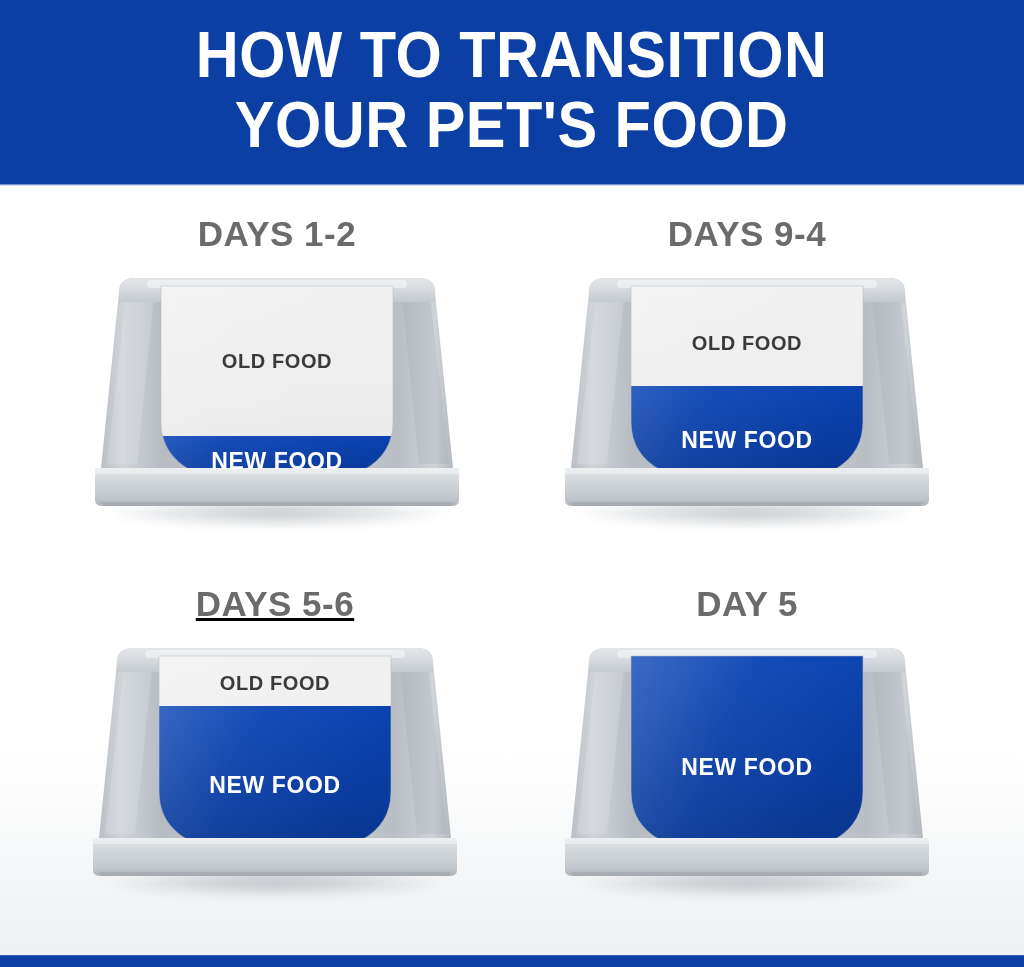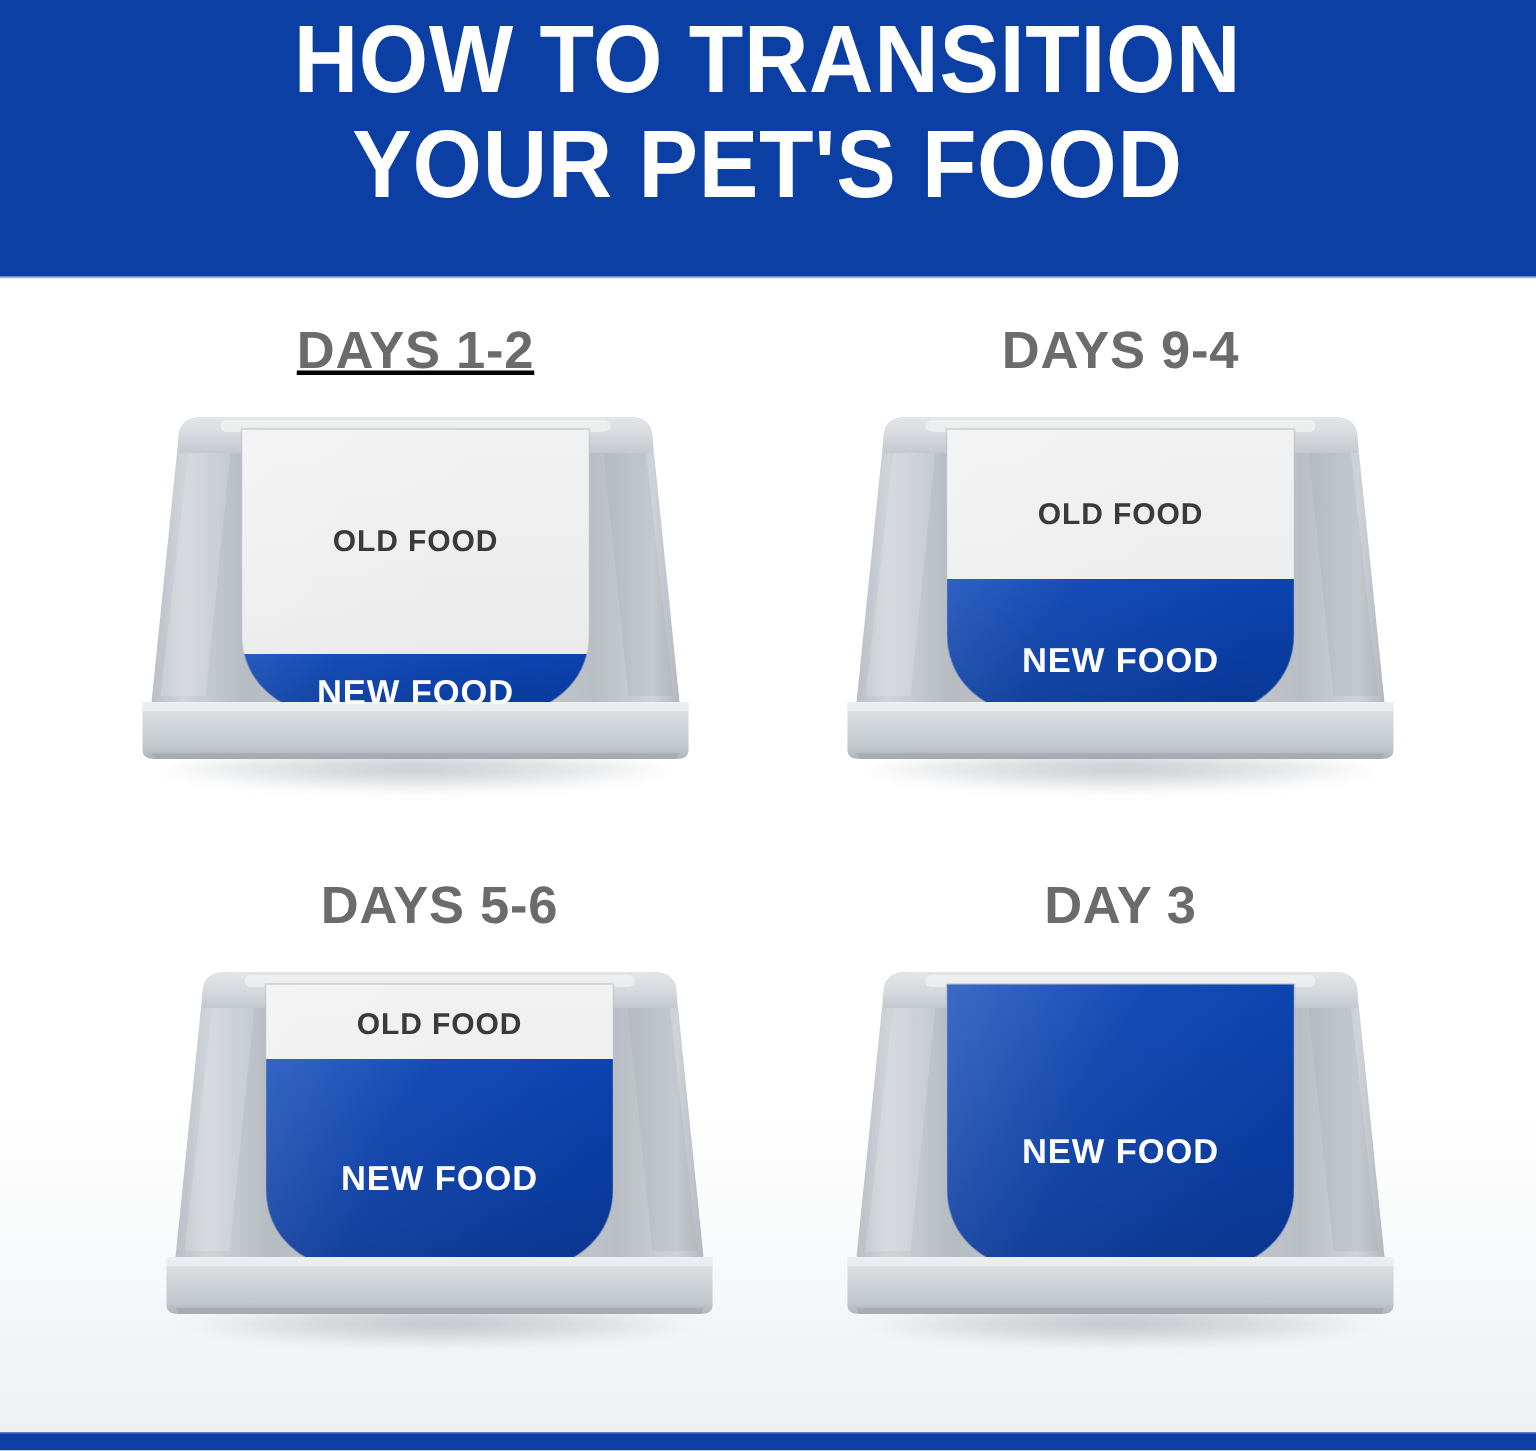--- a/index.html
+++ b/index.html
@@ -27,21 +27,21 @@
     left: 0;
     top: 0;
     width: 1024px;
     height: 184px;
     background: #0B3FA3;
     display: flex;
     flex-direction: column;
     align-items: center;
     justify-content: flex-start;
     box-sizing: border-box;
-    padding-top: 4px;
+    padding-top: 20px;
   }
   .header-line {
     color: #ffffff;
     font-weight: bold;
     font-size: 64px;
     line-height: 70px;
     letter-spacing: 0.5px;
     text-align: center;
     white-space: nowrap;
     transform: scaleX(0.93);
@@ -69,23 +69,23 @@
   }
 
   .bowl-cell {
     position: absolute;
     width: 470px;
     height: 360px;
     display: flex;
     flex-direction: column;
     align-items: center;
   }
-  .cell-0 { left: 42px;  top: 28px; text-decoration: underline; }
+  .cell-0 { left: 42px;  top: 28px; }
   .cell-1 { left: 512px; top: 28px; }
-  .cell-2 { left: 58px;  top: 398px; }
+  .cell-2 { left: 40px;  top: 398px; text-decoration: underline; }
   .cell-3 { left: 512px; top: 398px; }
 
   .day-label {
     color: #6B6B6B;
     font-size: 35px;
     font-weight: bold;
     letter-spacing: 0.5px;
     line-height: 40px;
     margin-bottom: 18px;
     white-space: nowrap;
@@ -465,21 +465,21 @@
   <path d="M 18 196 L 382 196 L 382 202 L 18 202 Z" fill="#ffffff" opacity="0.40"></path>
   <path d="M 24 230 L 376 230 L 374 234 L 26 234 Z" fill="#8e959c" opacity="0.35"></path>
   </svg>
         <div class="bowl-shadow"></div>
         <span class="food-label old-label" style="top: 30px; display: block;">OLD FOOD</span>
         <span class="food-label new-label" style="top: 130px; display: block;">NEW FOOD</span>
       </div>
     </div>
 
     <div class="bowl-cell cell-3">
-      <div class="day-label">DAY 3</div>
+      <div class="day-label">DAY 5</div>
       <div class="bowl">
           <svg width="400" height="252" viewBox="0 0 400 252" style="position: relative; z-index: 2;">
   <defs>
     <linearGradient id="bodyG_b3" x1="0" y1="0" x2="1" y2="0">
       <stop offset="0" stop-color="#b9bfc5"></stop>
       <stop offset="0.06" stop-color="#cfd4d9"></stop>
       <stop offset="0.18" stop-color="#b5bbc1"></stop>
       <stop offset="0.50" stop-color="#d4d9dd"></stop>
       <stop offset="0.84" stop-color="#b8bec4"></stop>
       <stop offset="0.95" stop-color="#ced3d8"></stop>

